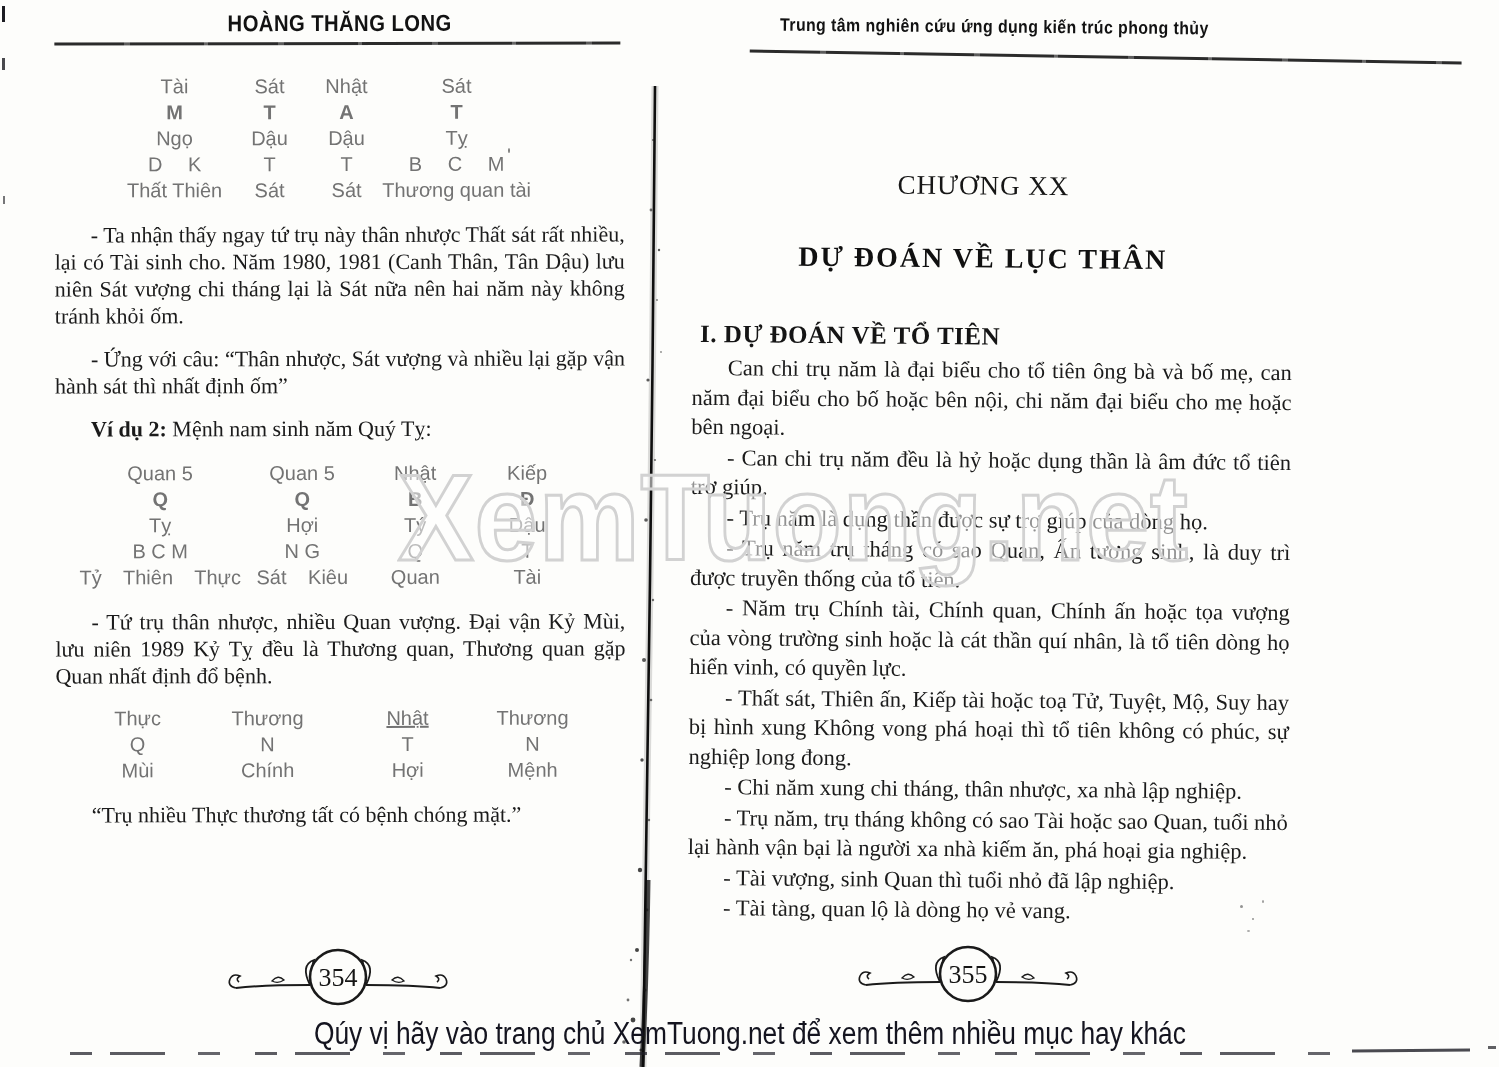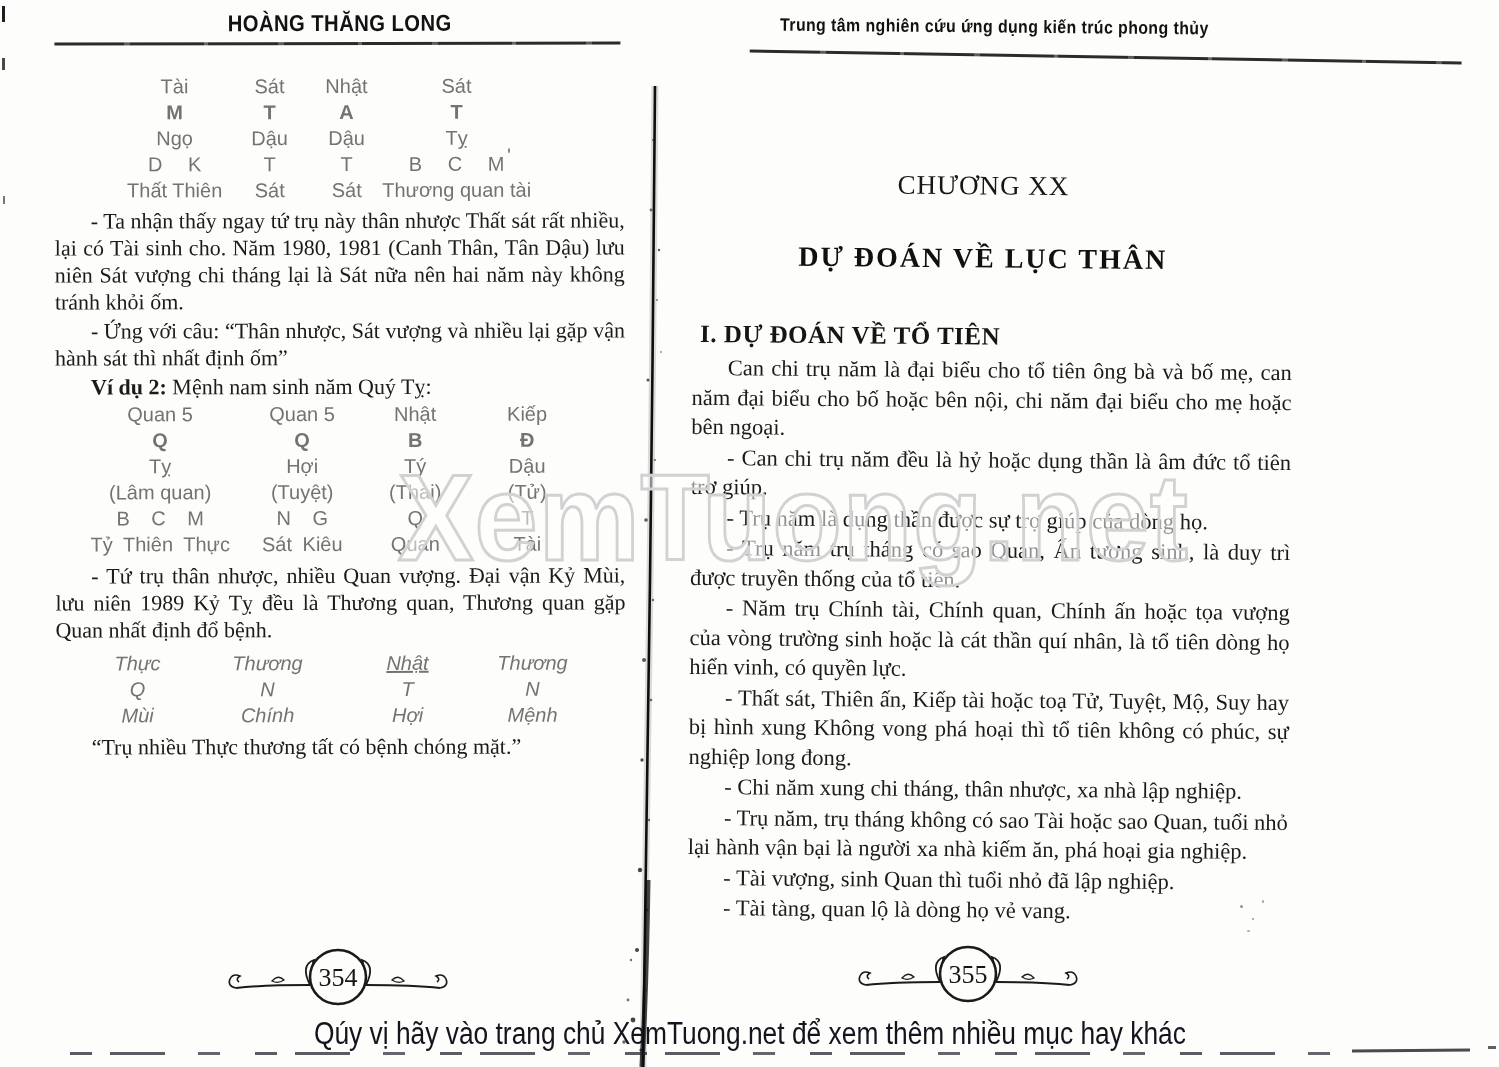--- a/index.html
+++ b/index.html
@@ -40,36 +40,36 @@
 
   .pillar-table { position:relative; font-family:"Liberation Sans", sans-serif; font-size:20px; color:#737373; }
   .pillar-table .trow { position:relative; height:26px; }
   .pillar-table .cell { position:absolute; top:0; transform:translateX(-50%); white-space:nowrap; }
 
   .t1 { margin-top:30px; margin-bottom:2px; }
   .t1 .c1{left:120px} .t1 .c2{left:215px} .t1 .c3{left:292px} .t1 .c4{left:402px}
   .t1 .trow:nth-child(2){font-weight:bold;}
   .t1 .trow:nth-child(4){word-spacing:20px;}
 
-  .t2 { margin-top:3px; margin-bottom:3px; }
+  .t2 { margin-top:20px; margin-bottom:3px; }
   .t2 .c1{left:105px} .t2 .c2{left:247px} .t2 .c3{left:360px} .t2 .c4{left:472px}
   .t2 .trow:nth-child(2){font-weight:bold;}
   .t2 .trow:nth-child(5){word-spacing:16px;}
   .t2 .trow:nth-child(6){word-spacing:5px;}
 
-  .t3 { margin-top:9px; margin-bottom:3px;font-style:italic; }
+  .t3 { margin-top:18px; margin-bottom:3px; }
   .t3 .c1{left:82px} .t3 .c2{left:212px} .t3 .c3{left:352px} .t3 .c4{left:477px}
   .t3 .trow:nth-child(1) .c3{text-decoration:underline;}
 
   .body-l {
     font-size:22px;
     line-height:27px;
     text-align:justify;
     text-indent:36px;
-    margin-top:2px;
+    margin-top:16px;
   }
   .body-l b { font-weight:bold; }
 
   
   #right-page { left:695px; width:600px; padding-top:14px; transform:rotate(.5deg); transform-origin:10px 10px; }
   #right-page .header-rule { position:absolute; top:52px; left:55px; width:712px; transform:rotate(.45deg); }
   #right-page .page-header { font-size:18px; }
 
   .chapter-label {
     position:absolute; top:168px; left:0; width:580px;
@@ -198,26 +198,20 @@
       <span class="cell c1">Q</span>
       <span class="cell c2">Q</span>
       <span class="cell c3">B</span>
       <span class="cell c4">Đ</span>
     </div>
     <div class="trow">
       <span class="cell c1">Tỵ</span>
       <span class="cell c2">Hợi</span>
       <span class="cell c3">Tý</span>
       <span class="cell c4">Dậu</span>
-    </div>
-    <div class="trow">
-      <span class="cell c1">(Lâm quan)</span>
-      <span class="cell c2">(Tuyệt)</span>
-      <span class="cell c3">(Thai)</span>
-      <span class="cell c4">(Tử)</span>
     </div>
     <div class="trow">
       <span class="cell c1">B C M</span>
       <span class="cell c2">N G</span>
       <span class="cell c3">Q</span>
       <span class="cell c4">T</span>
     </div>
     <div class="trow">
       <span class="cell c1">Tỷ Thiên Thực</span>
       <span class="cell c2">Sát Kiêu</span>

